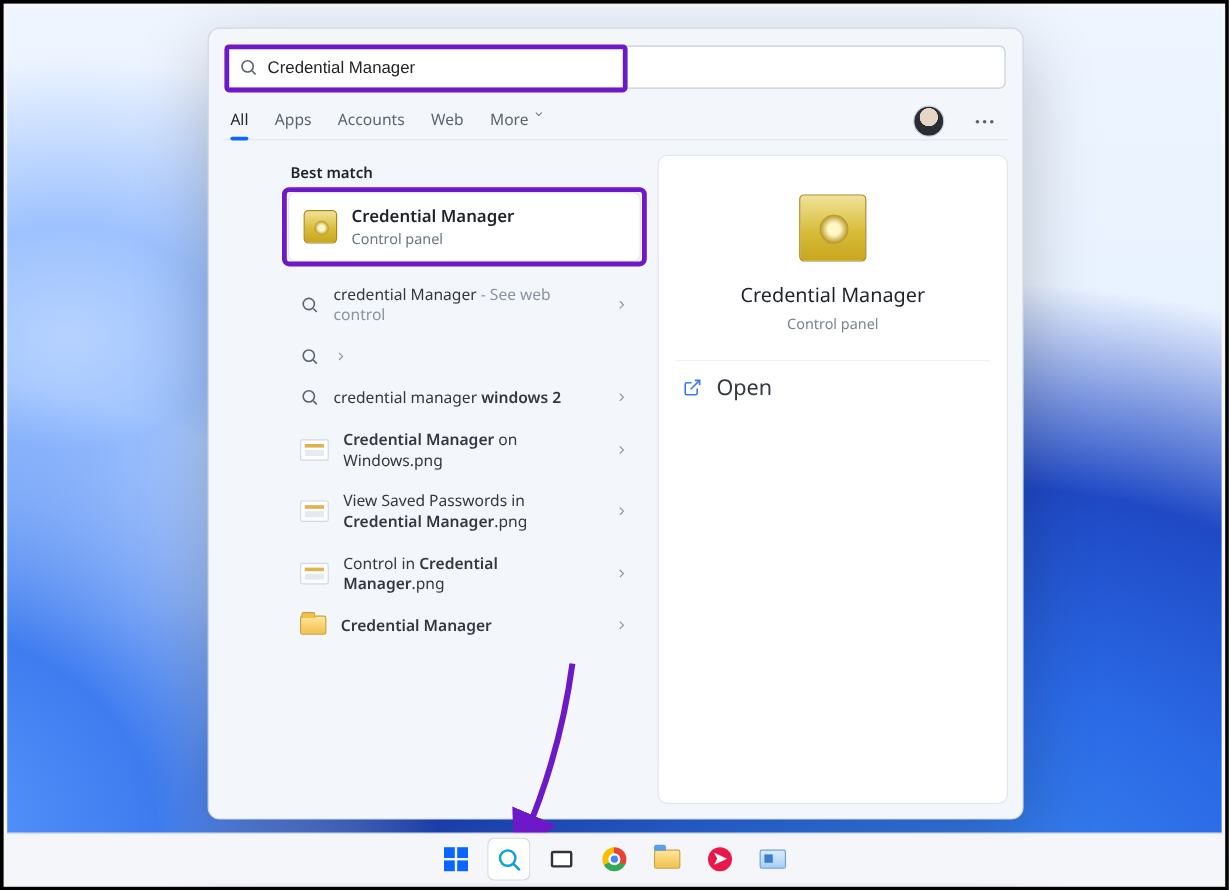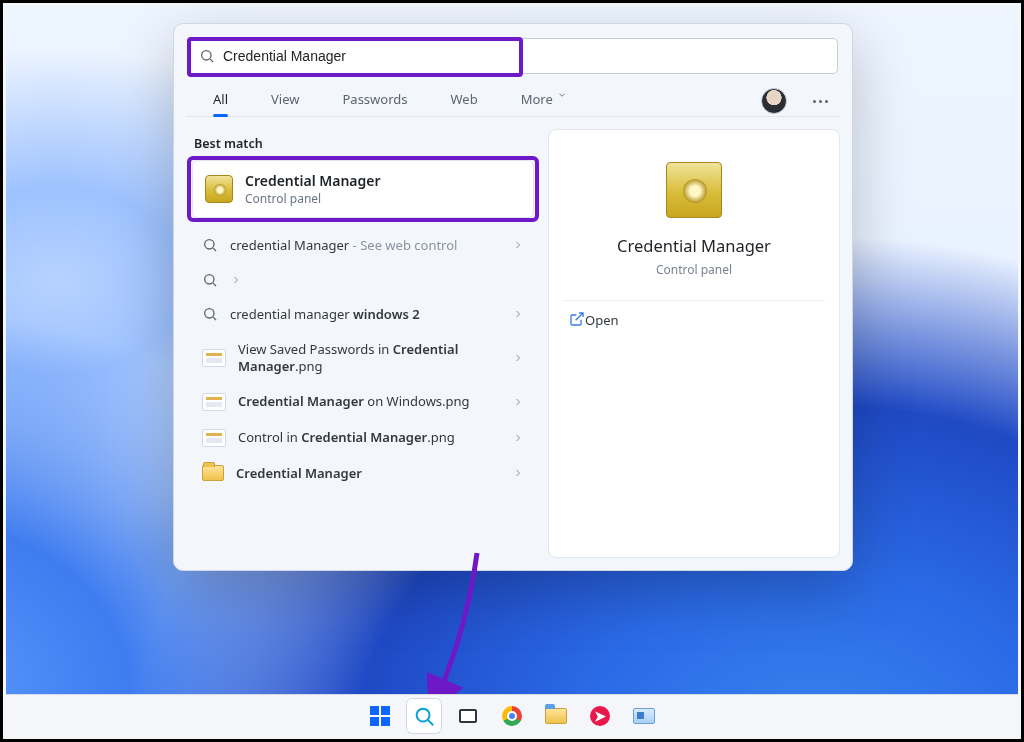--- a/index.html
+++ b/index.html
@@ -11,21 +11,21 @@
     position: absolute; inset: 3px 3px 45px 3px; overflow: hidden;
     background:
       radial-gradient(1100px 850px at 80% 110%, #3a86f0 0%, #2b6ae6 22%, #1f49c5 42%, rgba(31,73,197,0) 62%),
       radial-gradient(900px 700px at -10% 100%, #5e9cff 0%, #3e7cf0 25%, rgba(62,124,240,0) 55%),
       radial-gradient(700px 520px at 5% 40%, #b6d2ff 0%, #9ec2ff 18%, rgba(158,194,255,0) 45%),
       linear-gradient(180deg, #eef5ff 0%, #e6f0ff 55%, #d9e8ff 100%);
   }
 
   
   .search-panel {
-    position: absolute; left: 170px; top: 20px; width: 680px; height: 548px;
+    position: absolute; left: 170px; top: 20px; width: 680px; height: 660px;
     background: #f3f7fb; border: 1px solid #cfd7e2; border-radius: 10px;
     box-shadow: 0 20px 60px rgba(0,0,0,.22);
     display: flex; flex-direction: column;
   }
   .search-box-wrap { padding: 14px 14px 6px; position: relative; }
   .search-hl {
     position: absolute; left: 13px; right: auto; top: 13px;
     width: 336px; height: 40px; border: 4px solid #6d19c7; border-radius: 4px;
     pointer-events: none;
   }
@@ -37,38 +37,38 @@
   .search-box svg { width: 16px; height: 16px; color: #5b6470; flex: none; }
   .search-box input {
     flex: 1; border: none; outline: none; font-size: 14px; color: #232425;
     background: transparent;
   }
 
   .filters {
     display: flex; align-items: center; gap: 22px;
     padding: 6px 20px 0 18px; color: #5b6470; font-size: 13px;
   }
-  .filters .tab { cursor: pointer; padding: 4px 0 8px; position: relative; margin-left: 21px; }
+  .filters .tab { cursor: pointer; padding: 4px 0 8px; position: relative; }
   .filters .tab.active { color: #1f2328; }
   .filters .tab.active::after {
     content: ""; position: absolute; left: 0; right: 0; bottom: -1px; height: 3px;
     background: #0a66ff; border-radius: 3px;
   }
   .filters .more { display: flex; align-items: flex-start; gap: 4px; }
   .filters .spacer { flex: 1; }
   .avatar {
     width: 26px; height: 26px; border-radius: 50%;
     background: radial-gradient(circle at 50% 36%, #e8d6c4 0 38%, rgba(0,0,0,0) 40%), #2a2e34;
     border: 1px solid #c9d0da;
   }
   .more-dots { display: flex; gap: 3px; padding: 4px; cursor: pointer; }
   .more-dots span { width: 3px; height: 3px; background: #5b6470; border-radius: 50%; }
   .divider { height: 1px; background: #e2e7ee; margin: 0 12px; }
 
-  .content { flex: 1; display: flex; overflow: hidden; }
+  .content { flex: 1; display: flex; overflow: hidden; margin-left: 48px; }
   .left { flex: 1; padding: 12px 4px 12px 12px; overflow: hidden; }
   .right {
     width: 292px; margin: 12px 12px 12px 4px;
     background: #fff; border: 1px solid #e2e7ee; border-radius: 8px;
     display: flex; flex-direction: column; padding: 22px 14px 8px;
   }
 
   .section-title { font-size: 12.5px; font-weight: 600; color: #1f2328; padding: 6px 8px 6px; }
 
   .best-match {
@@ -118,23 +118,23 @@
     width: 22px; height: 16px; border-radius: 2px; flex: none;
     background: linear-gradient(180deg,#ffe49a,#f0c24b);
     border: 1px solid #caa13a; position: relative;
   }
   .folder-i::before { content:""; position:absolute; left:0; top:-4px; width:10px; height:4px; background:#f0c24b; border:1px solid #caa13a; border-bottom:none; border-radius:2px 2px 0 0; }
 
   .right .big-icon { align-self: center; margin-top: 10px; }
   .right .r-title { text-align: center; font-size: 16.5px; color: #1f2328; margin-top: 16px; }
   .right .r-sub { text-align: center; font-size: 12px; color: #7a8290; margin: 4px 0 22px; }
   .right .action {
-    display: flex; align-items: flex-start; 
+    display: flex; align-items: center; gap: 12px;
     padding: 10px 6px; border-top: 1px solid #eef1f6;
-    font-size: 13px; color: #333840; cursor: pointer;
+    font-size: 18px; color: #333840; cursor: pointer;
   }
   .open-icon { width:16px; height:16px; color:#3b78e7; }
 
   
   .arrow {
     position: absolute; left: 424px; top: 545px; width: 60px; height: 160px;
     pointer-events: none;
   }
 
   
@@ -176,22 +176,22 @@
           <circle cx="11" cy="11" r="7"></circle>
           <line x1="21" y1="21" x2="16.65" y2="16.65"></line>
         </svg>
       <input type="text" value="Credential Manager" style="">
     </div>
     <div class="search-hl"></div>
   </div>
 
   <div class="filters">
     <div class="tab active">All</div>
-    <div class="tab">View</div>
-    <div class="tab">Passwords</div>
+    <div class="tab">Apps</div>
+    <div class="tab">Accounts</div>
     <div class="tab">Web</div>
     <div class="tab more">
       <span>More</span>
       <svg width="10" height="10" viewBox="0 0 24 24" fill="none" stroke="currentColor" stroke-width="2">
           <polyline points="6 9 12 15 18 9"></polyline>
         </svg>
     </div>
     <div class="spacer"></div>
     <div class="avatar"></div>
     <div class="more-dots">
@@ -242,28 +242,28 @@
           </svg>
         <div class="rtxt"><span>credential manager </span><b>windows 2</b><span class="dim"></span></div>
         <svg class="chev" width="12" height="12" viewBox="0 0 24 24" fill="none" stroke="currentColor" stroke-width="2">
             <polyline points="9 18 15 12 9 6"></polyline>
           </svg>
       </div>
 
 
       <div class="row">
         <div class="thumb"></div>
+        <div class="rtxt"><span></span><b>Credential Manager</b><span> on Windows</span><span>.png</span></div>
+        <svg class="chev" width="12" height="12" viewBox="0 0 24 24" fill="none" stroke="currentColor" stroke-width="2">
+            <polyline points="9 18 15 12 9 6"></polyline>
+          </svg>
+      </div>
+      <div class="row">
+        <div class="thumb"></div>
         <div class="rtxt"><span>View Saved Passwords in </span><b>Credential Manager</b><span></span><span>.png</span></div>
-        <svg class="chev" width="12" height="12" viewBox="0 0 24 24" fill="none" stroke="currentColor" stroke-width="2">
-            <polyline points="9 18 15 12 9 6"></polyline>
-          </svg>
-      </div>
-      <div class="row">
-        <div class="thumb"></div>
-        <div class="rtxt"><span></span><b>Credential Manager</b><span> on Windows</span><span>.png</span></div>
         <svg class="chev" width="12" height="12" viewBox="0 0 24 24" fill="none" stroke="currentColor" stroke-width="2">
             <polyline points="9 18 15 12 9 6"></polyline>
           </svg>
       </div>
       <div class="row">
         <div class="thumb"></div>
         <div class="rtxt"><span>Control in </span><b>Credential Manager</b><span></span><span>.png</span></div>
         <svg class="chev" width="12" height="12" viewBox="0 0 24 24" fill="none" stroke="currentColor" stroke-width="2">
             <polyline points="9 18 15 12 9 6"></polyline>
           </svg>

